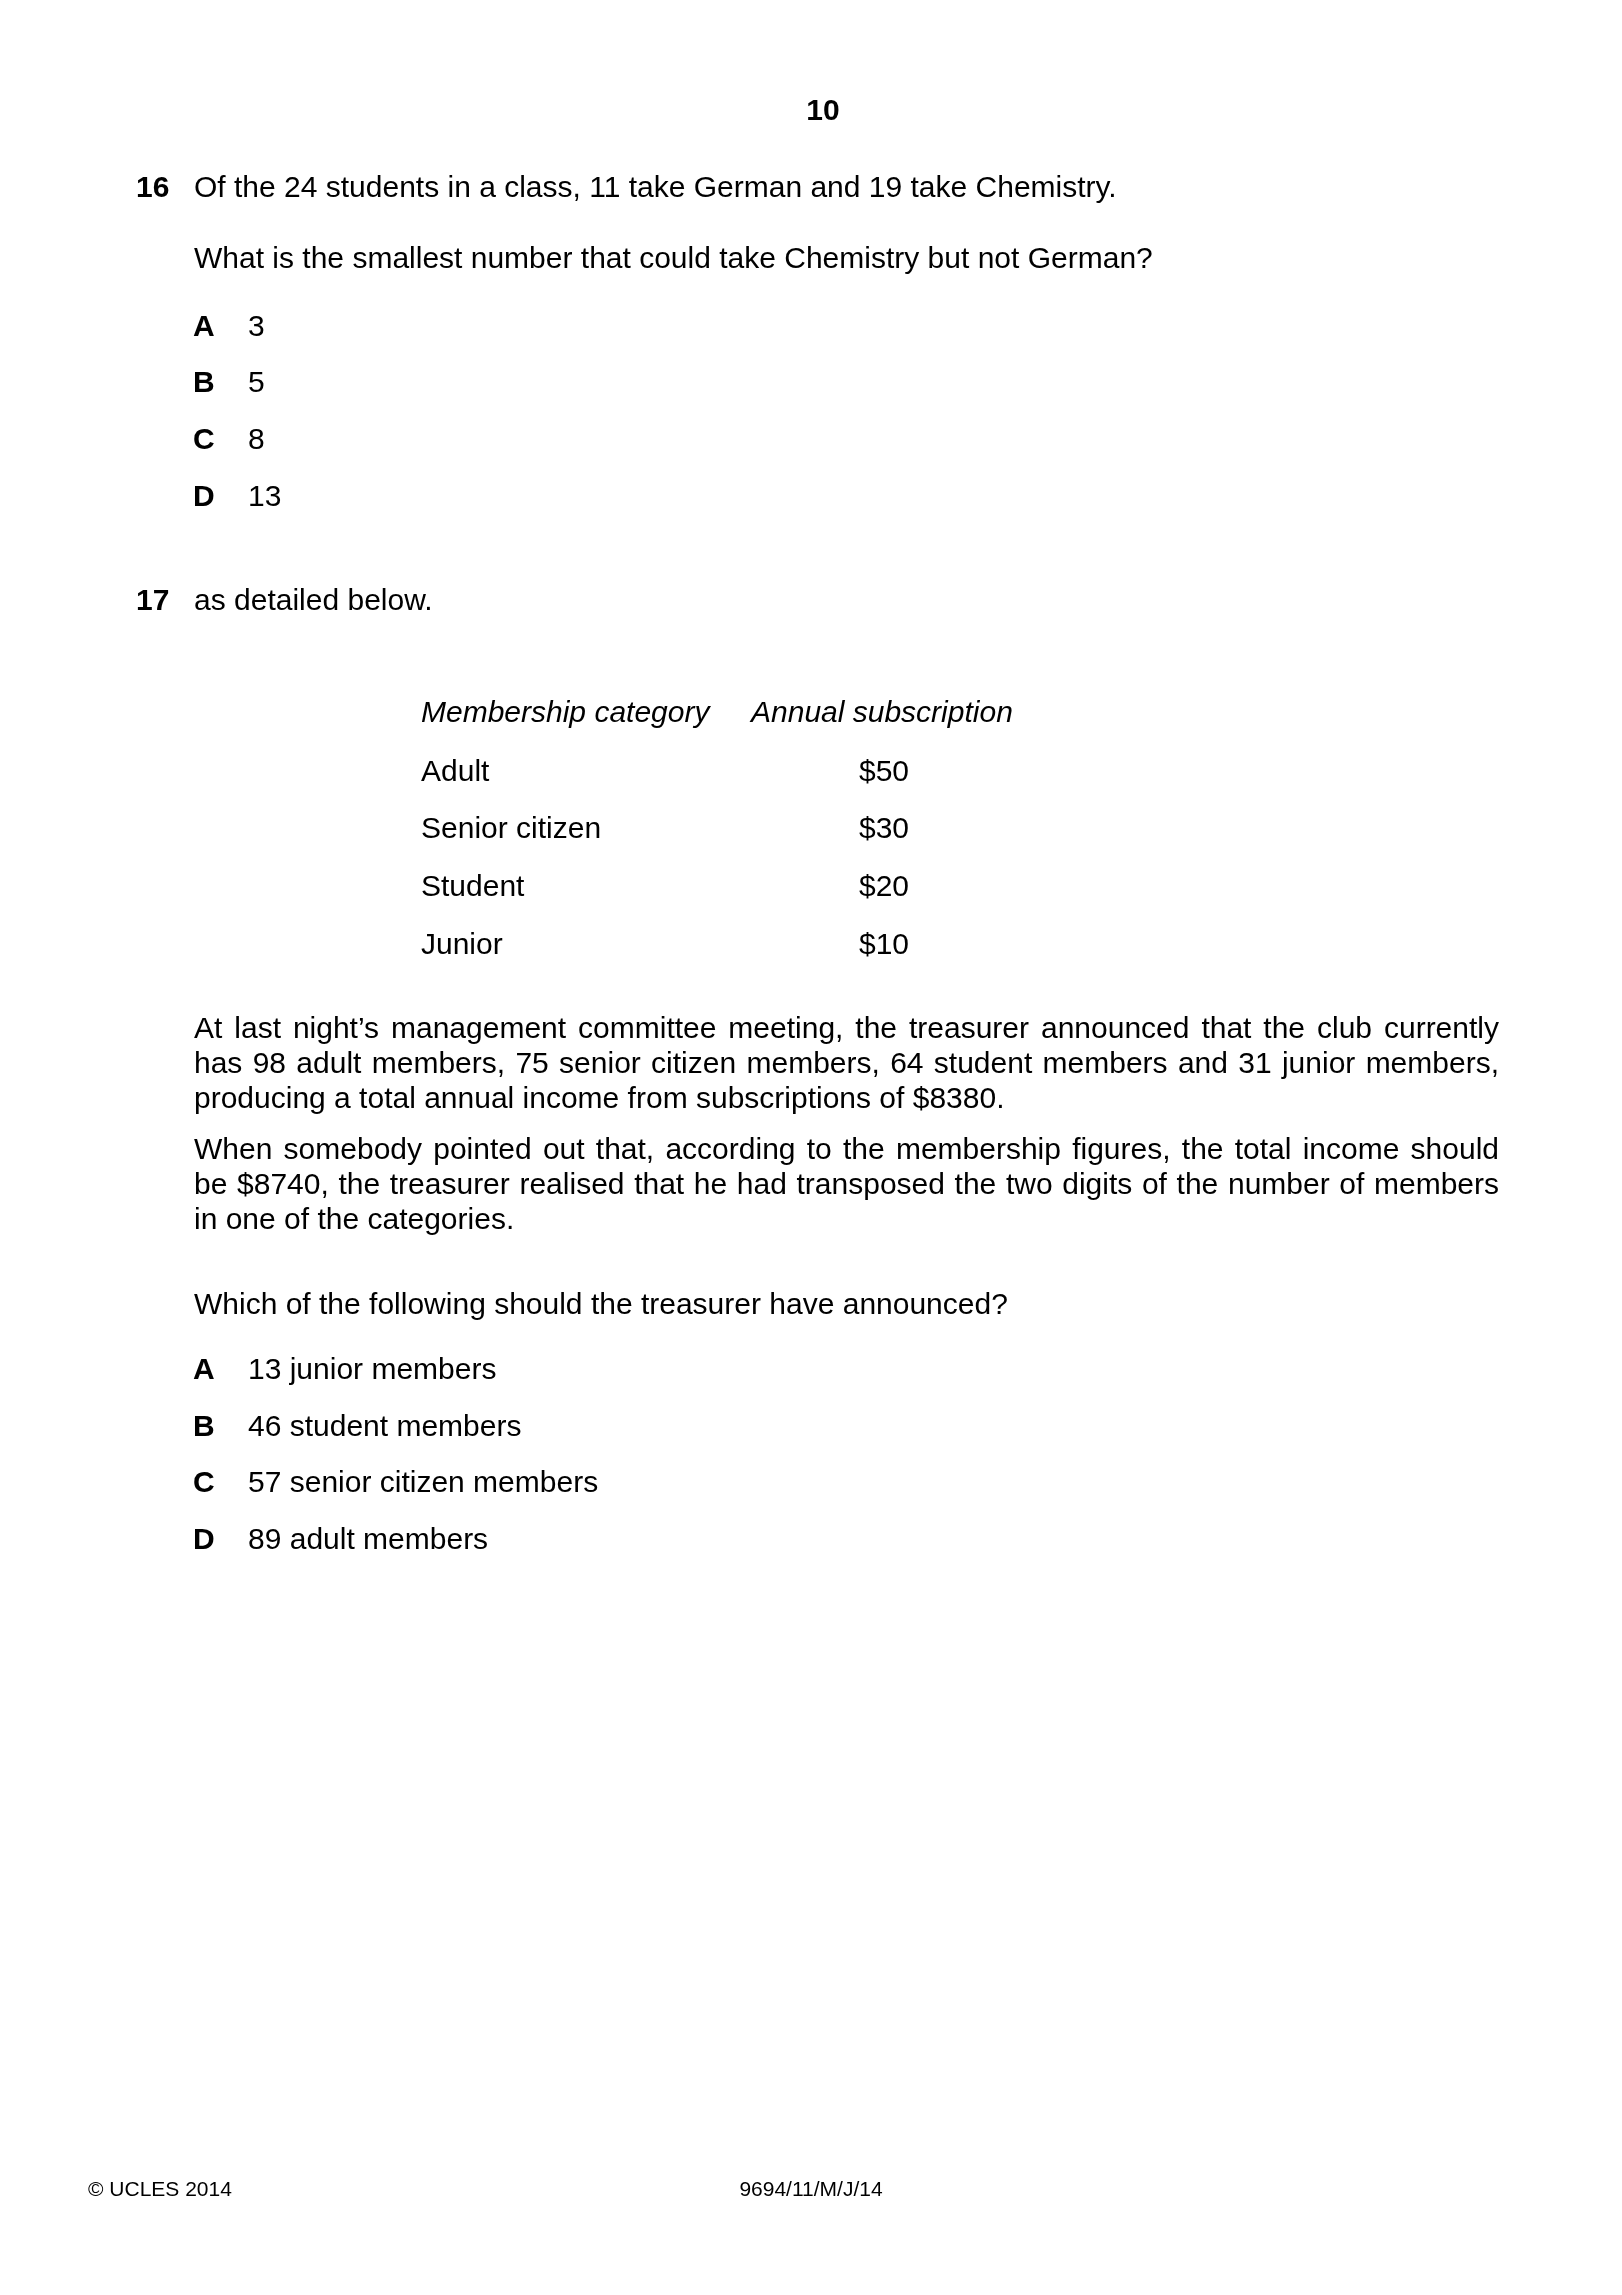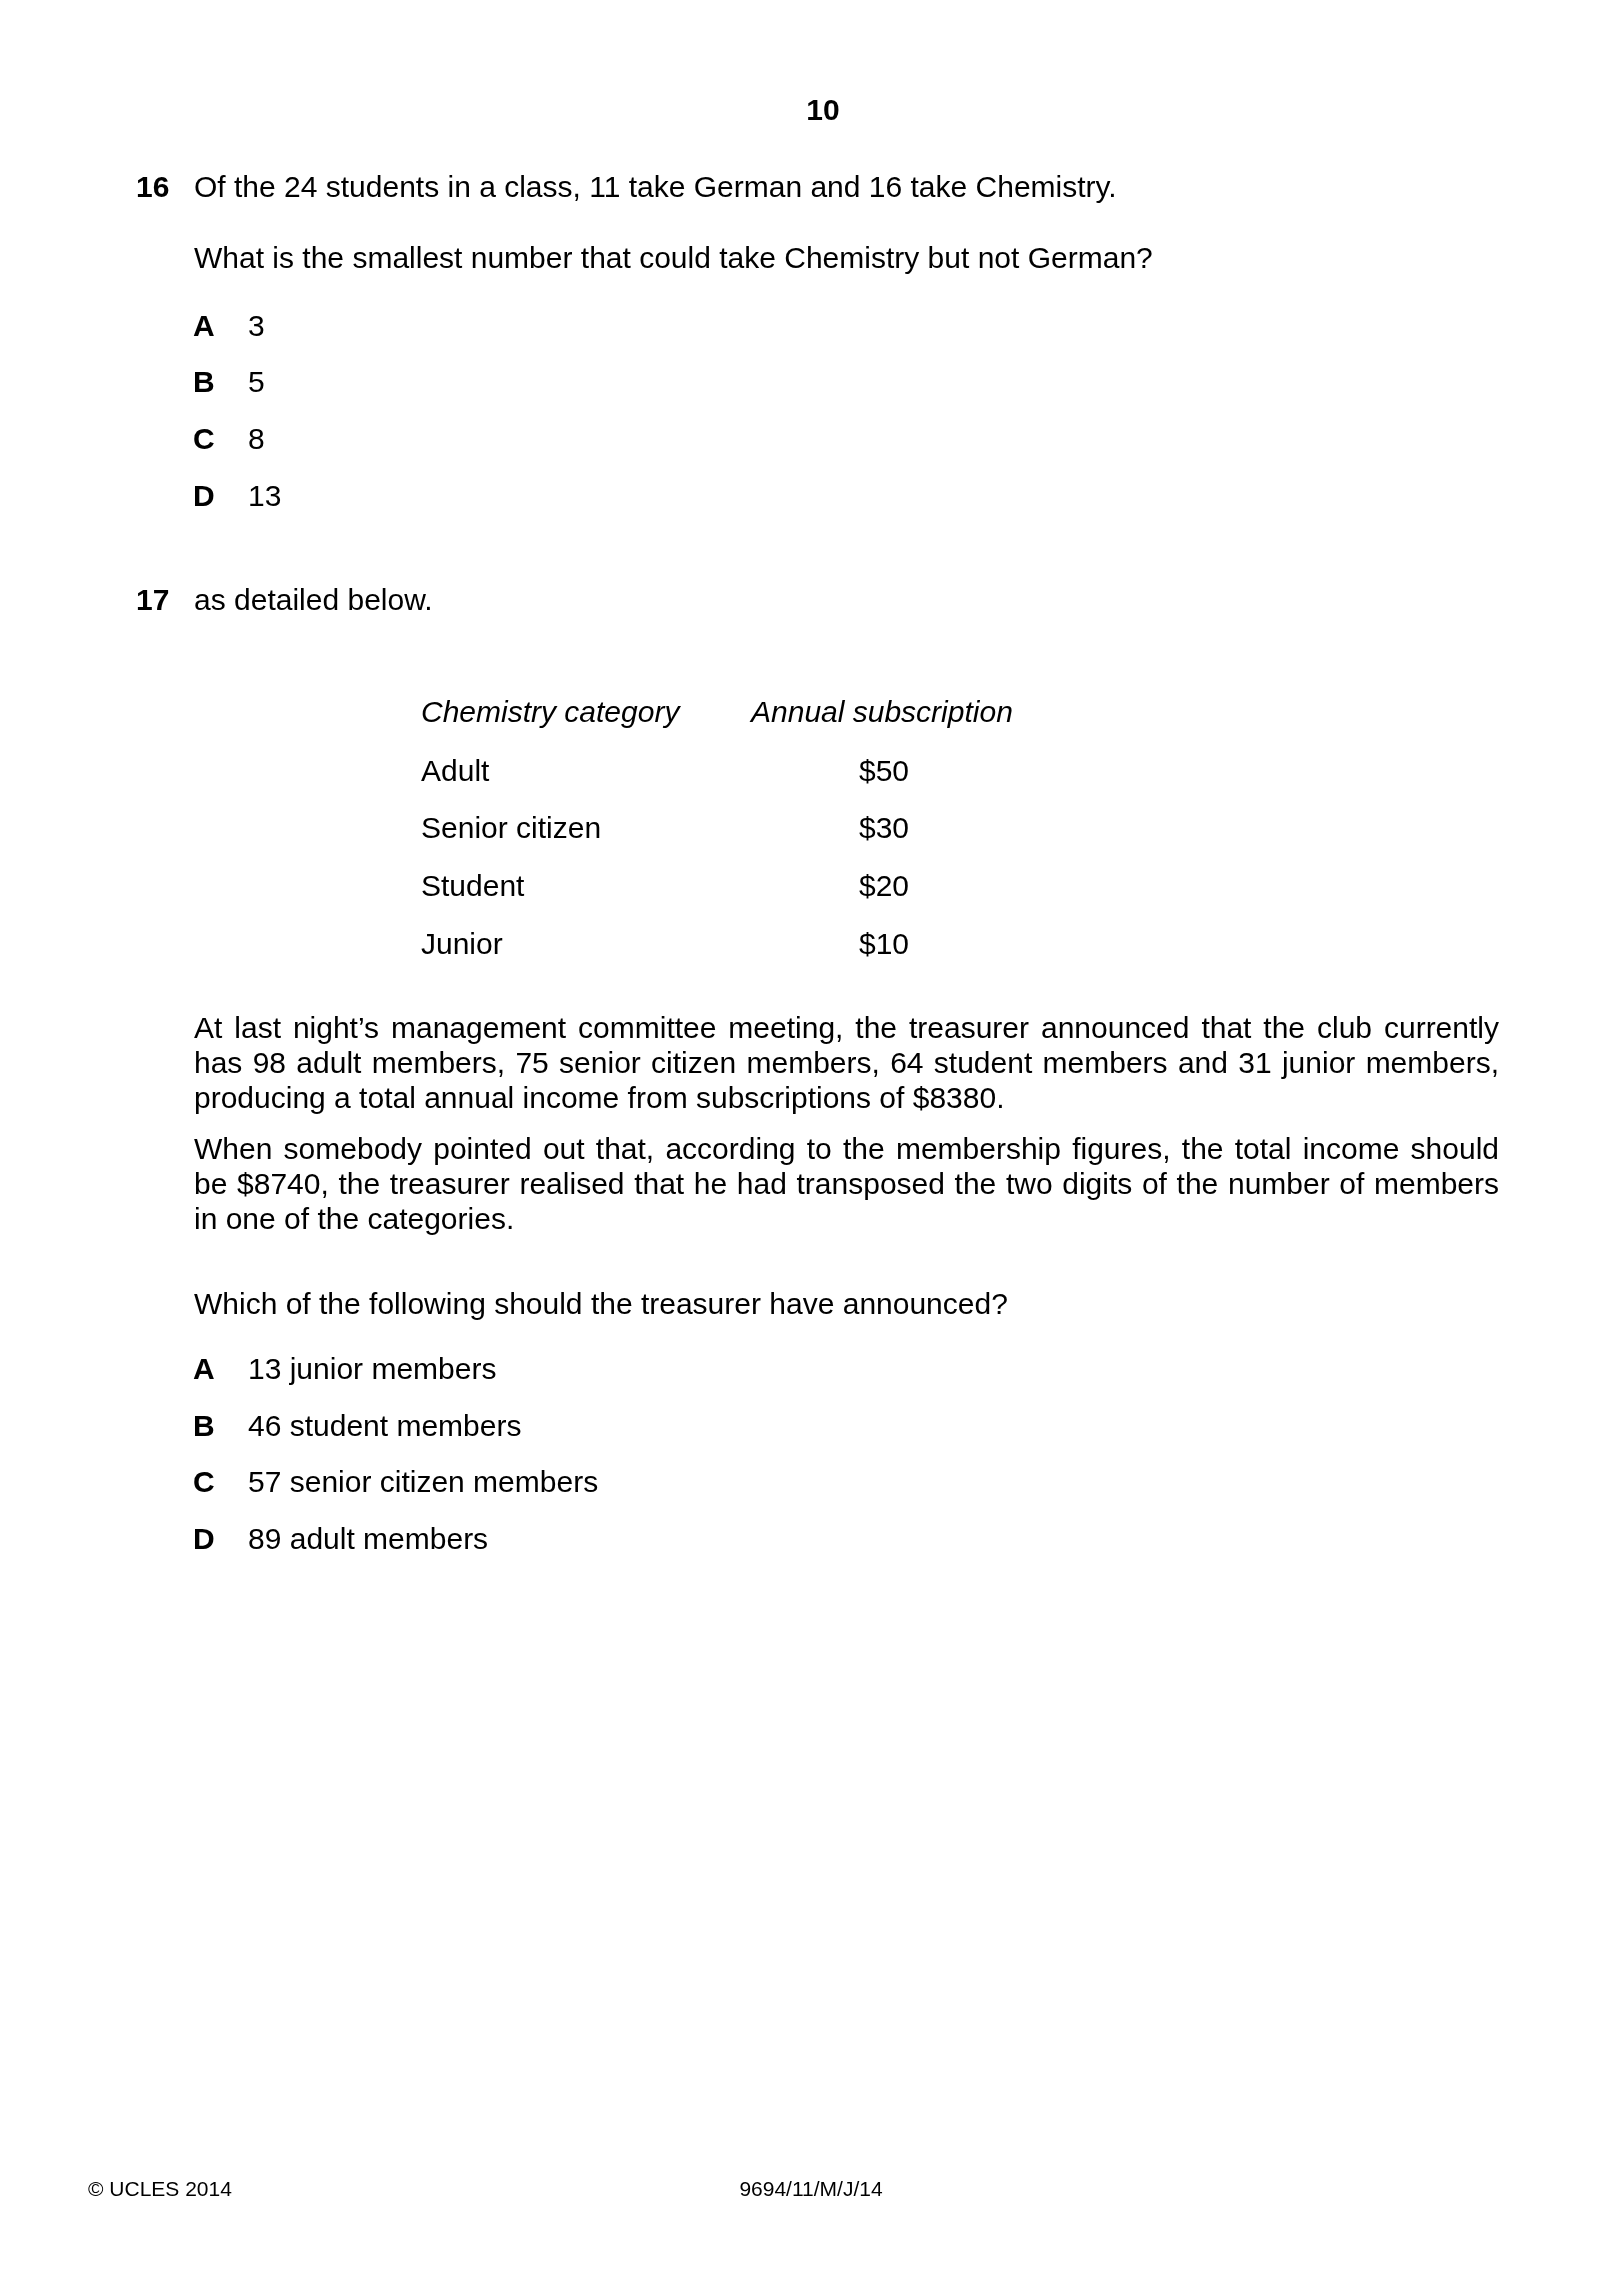--- a/index.html
+++ b/index.html
@@ -30,42 +30,42 @@
   .footer { font-size: 21px; line-height: 29px; }
 </style>
 </head>
 <body>
 
 <div id="page">
 
   <div class="abs center b" style="top:92px;">10</div>
 
   <div class="abs qnum" style="top:169px;">16</div>
-  <div class="abs qbody" style="top:169px;">Of the 24 students in a class, 11 take German and 16 take Chemistry.</div>
+  <div class="abs qbody" style="top:169px;">Of the 24 students in a class, 11 take German and 19 take Chemistry.</div>
 
   <div class="abs qbody" style="top:240px;">What is the smallest number that could take Chemistry but not German?</div>
 
   <div class="abs optletter" style="top:308px;">A</div>
   <div class="abs opttext" style="top:308px;">3</div>
 
   <div class="abs optletter" style="top:364px;">B</div>
   <div class="abs opttext" style="top:364px;">5</div>
 
   <div class="abs optletter" style="top:421px;">C</div>
   <div class="abs opttext" style="top:421px;">8</div>
 
   <div class="abs optletter" style="top:478px;">D</div>
   <div class="abs opttext" style="top:478px;">13</div>
 
   <div class="abs qnum" style="top:582px;">17</div>
   <div class="abs qbody para" style="top:582px;">
     <div>as detailed below.</div>
   </div>
 
-  <div class="abs tbl-col1 i" style="top:694px;">Chemistry category</div>
+  <div class="abs tbl-col1 i" style="top:694px;">Membership category</div>
   <div class="abs tbl-col2h i" style="top:694px;">Annual subscription</div>
 
   <div class="abs tbl-col1" style="top:753px;">Adult</div>
   <div class="abs tbl-col2" style="top:753px;">$50</div>
 
   <div class="abs tbl-col1" style="top:810px;">Senior citizen</div>
   <div class="abs tbl-col2" style="top:810px;">$30</div>
 
   <div class="abs tbl-col1" style="top:868px;">Student</div>
   <div class="abs tbl-col2" style="top:868px;">$20</div>

